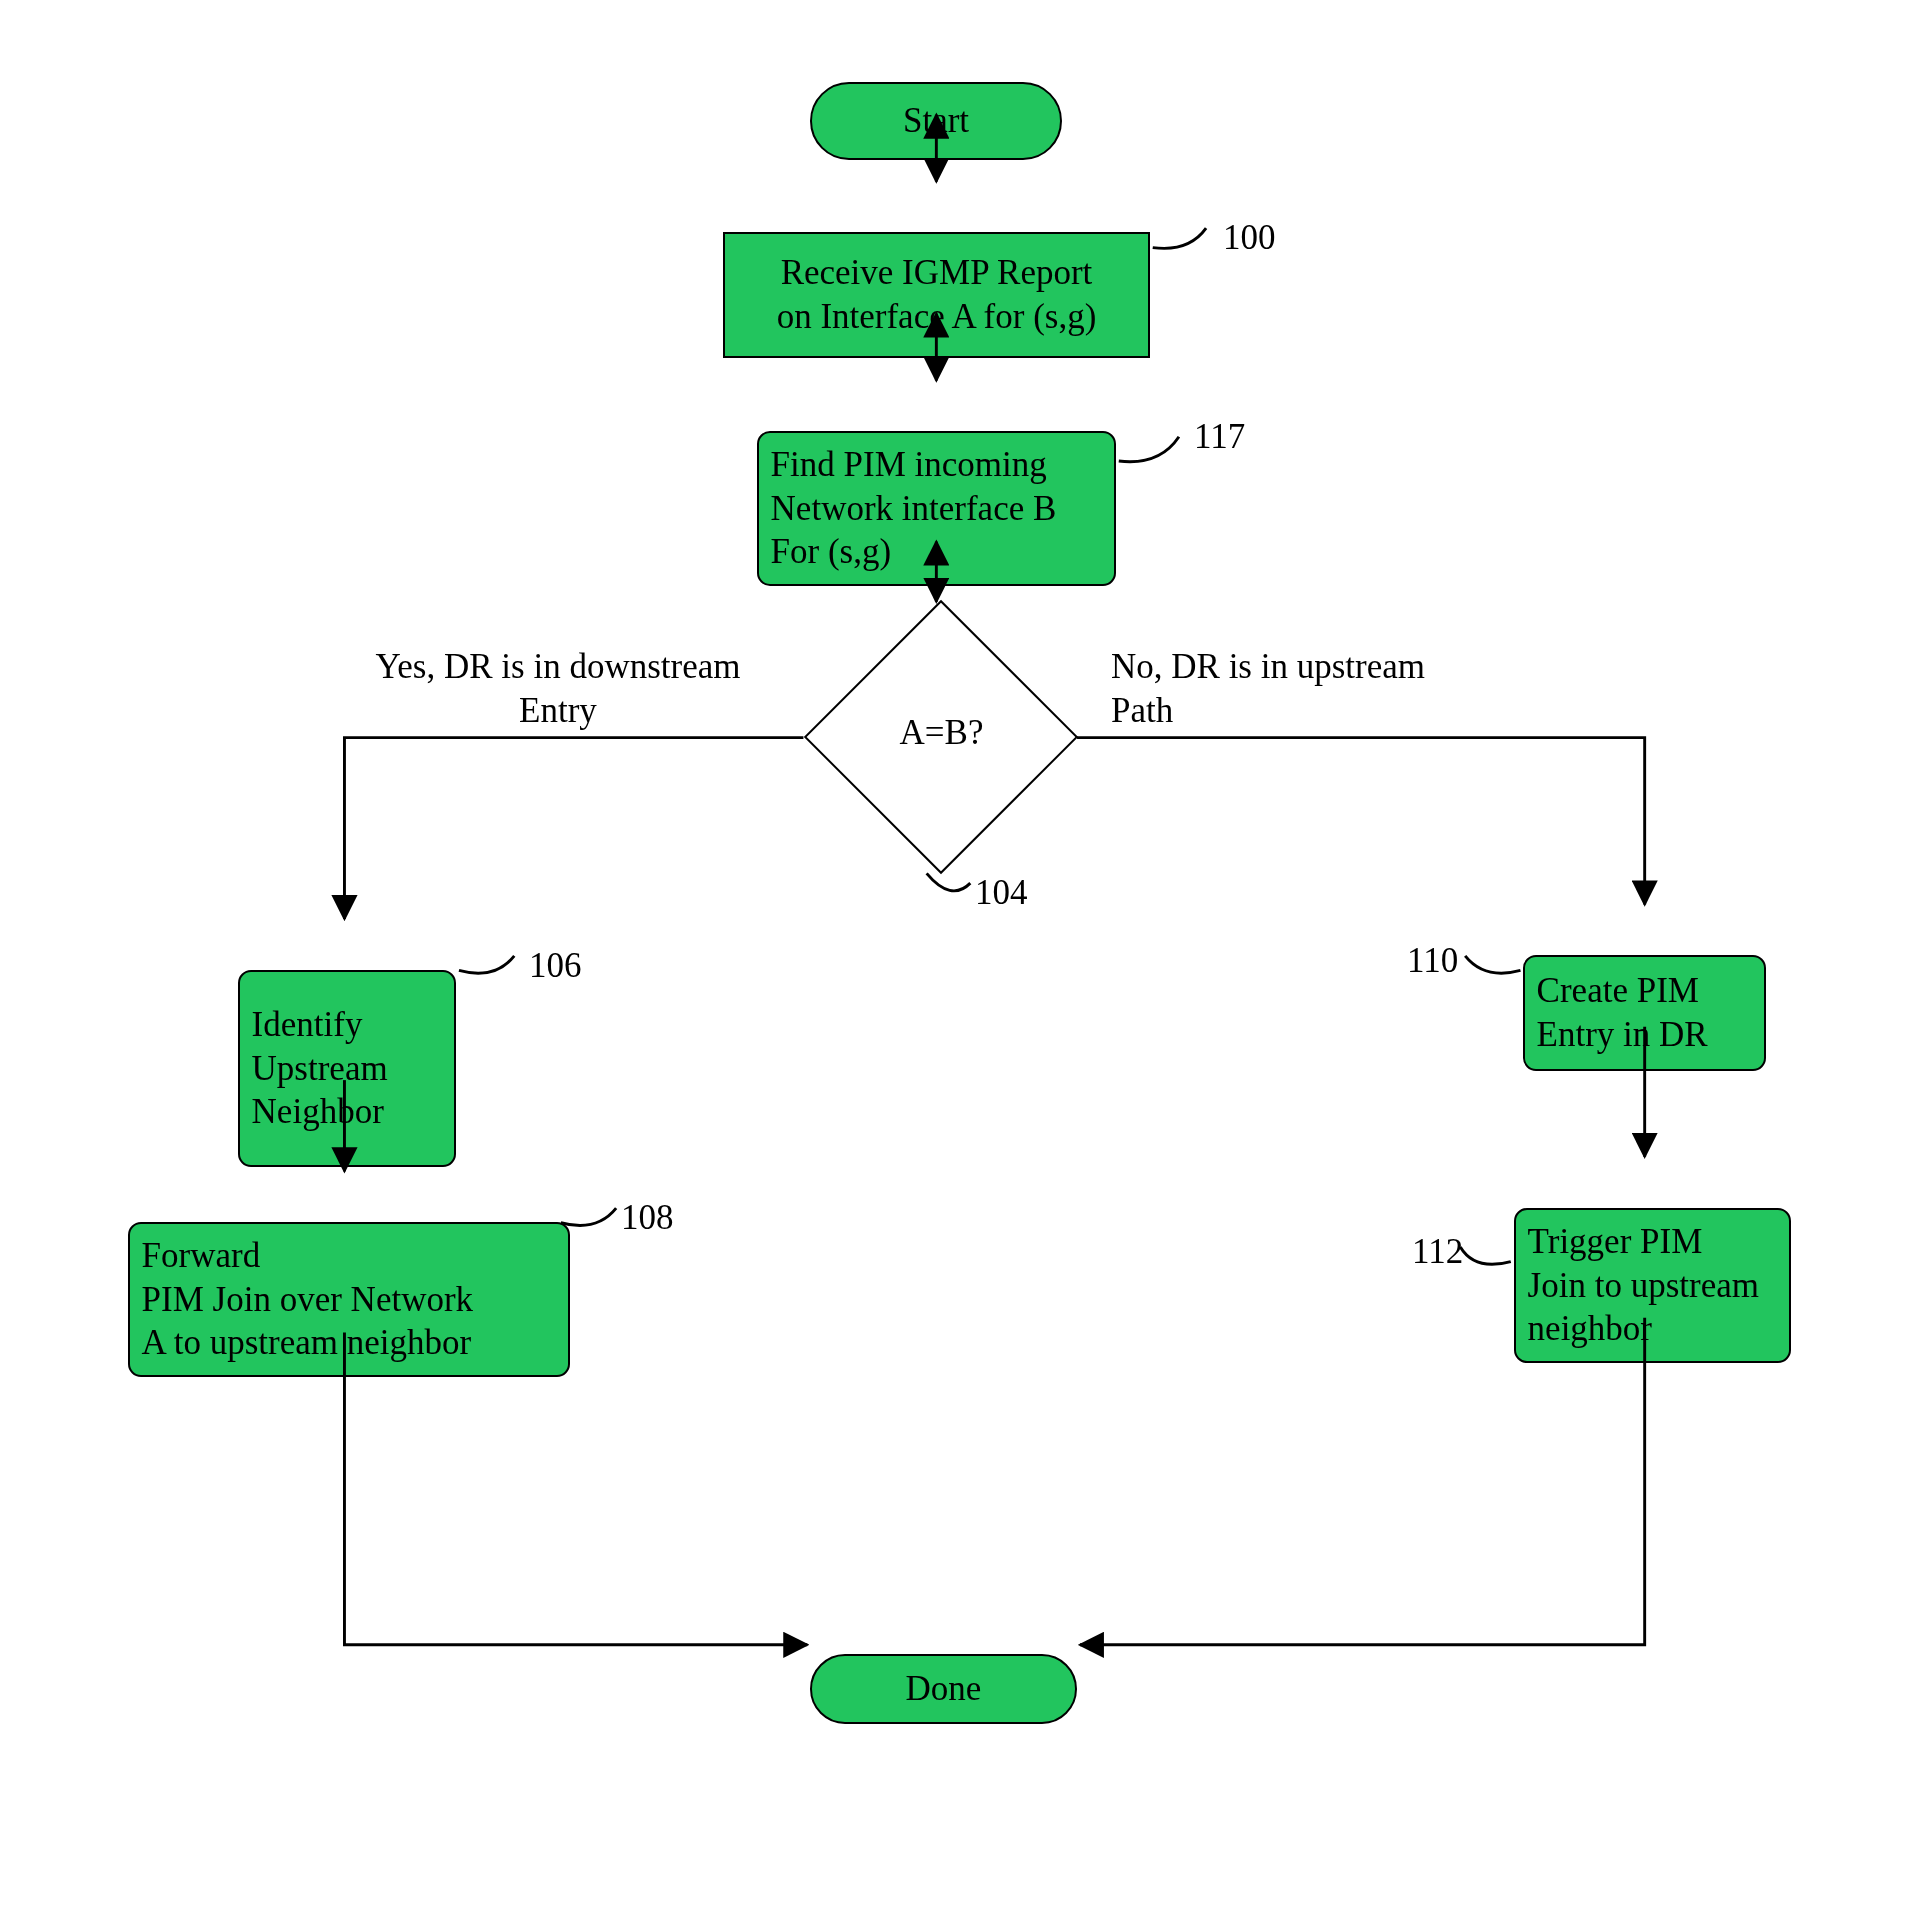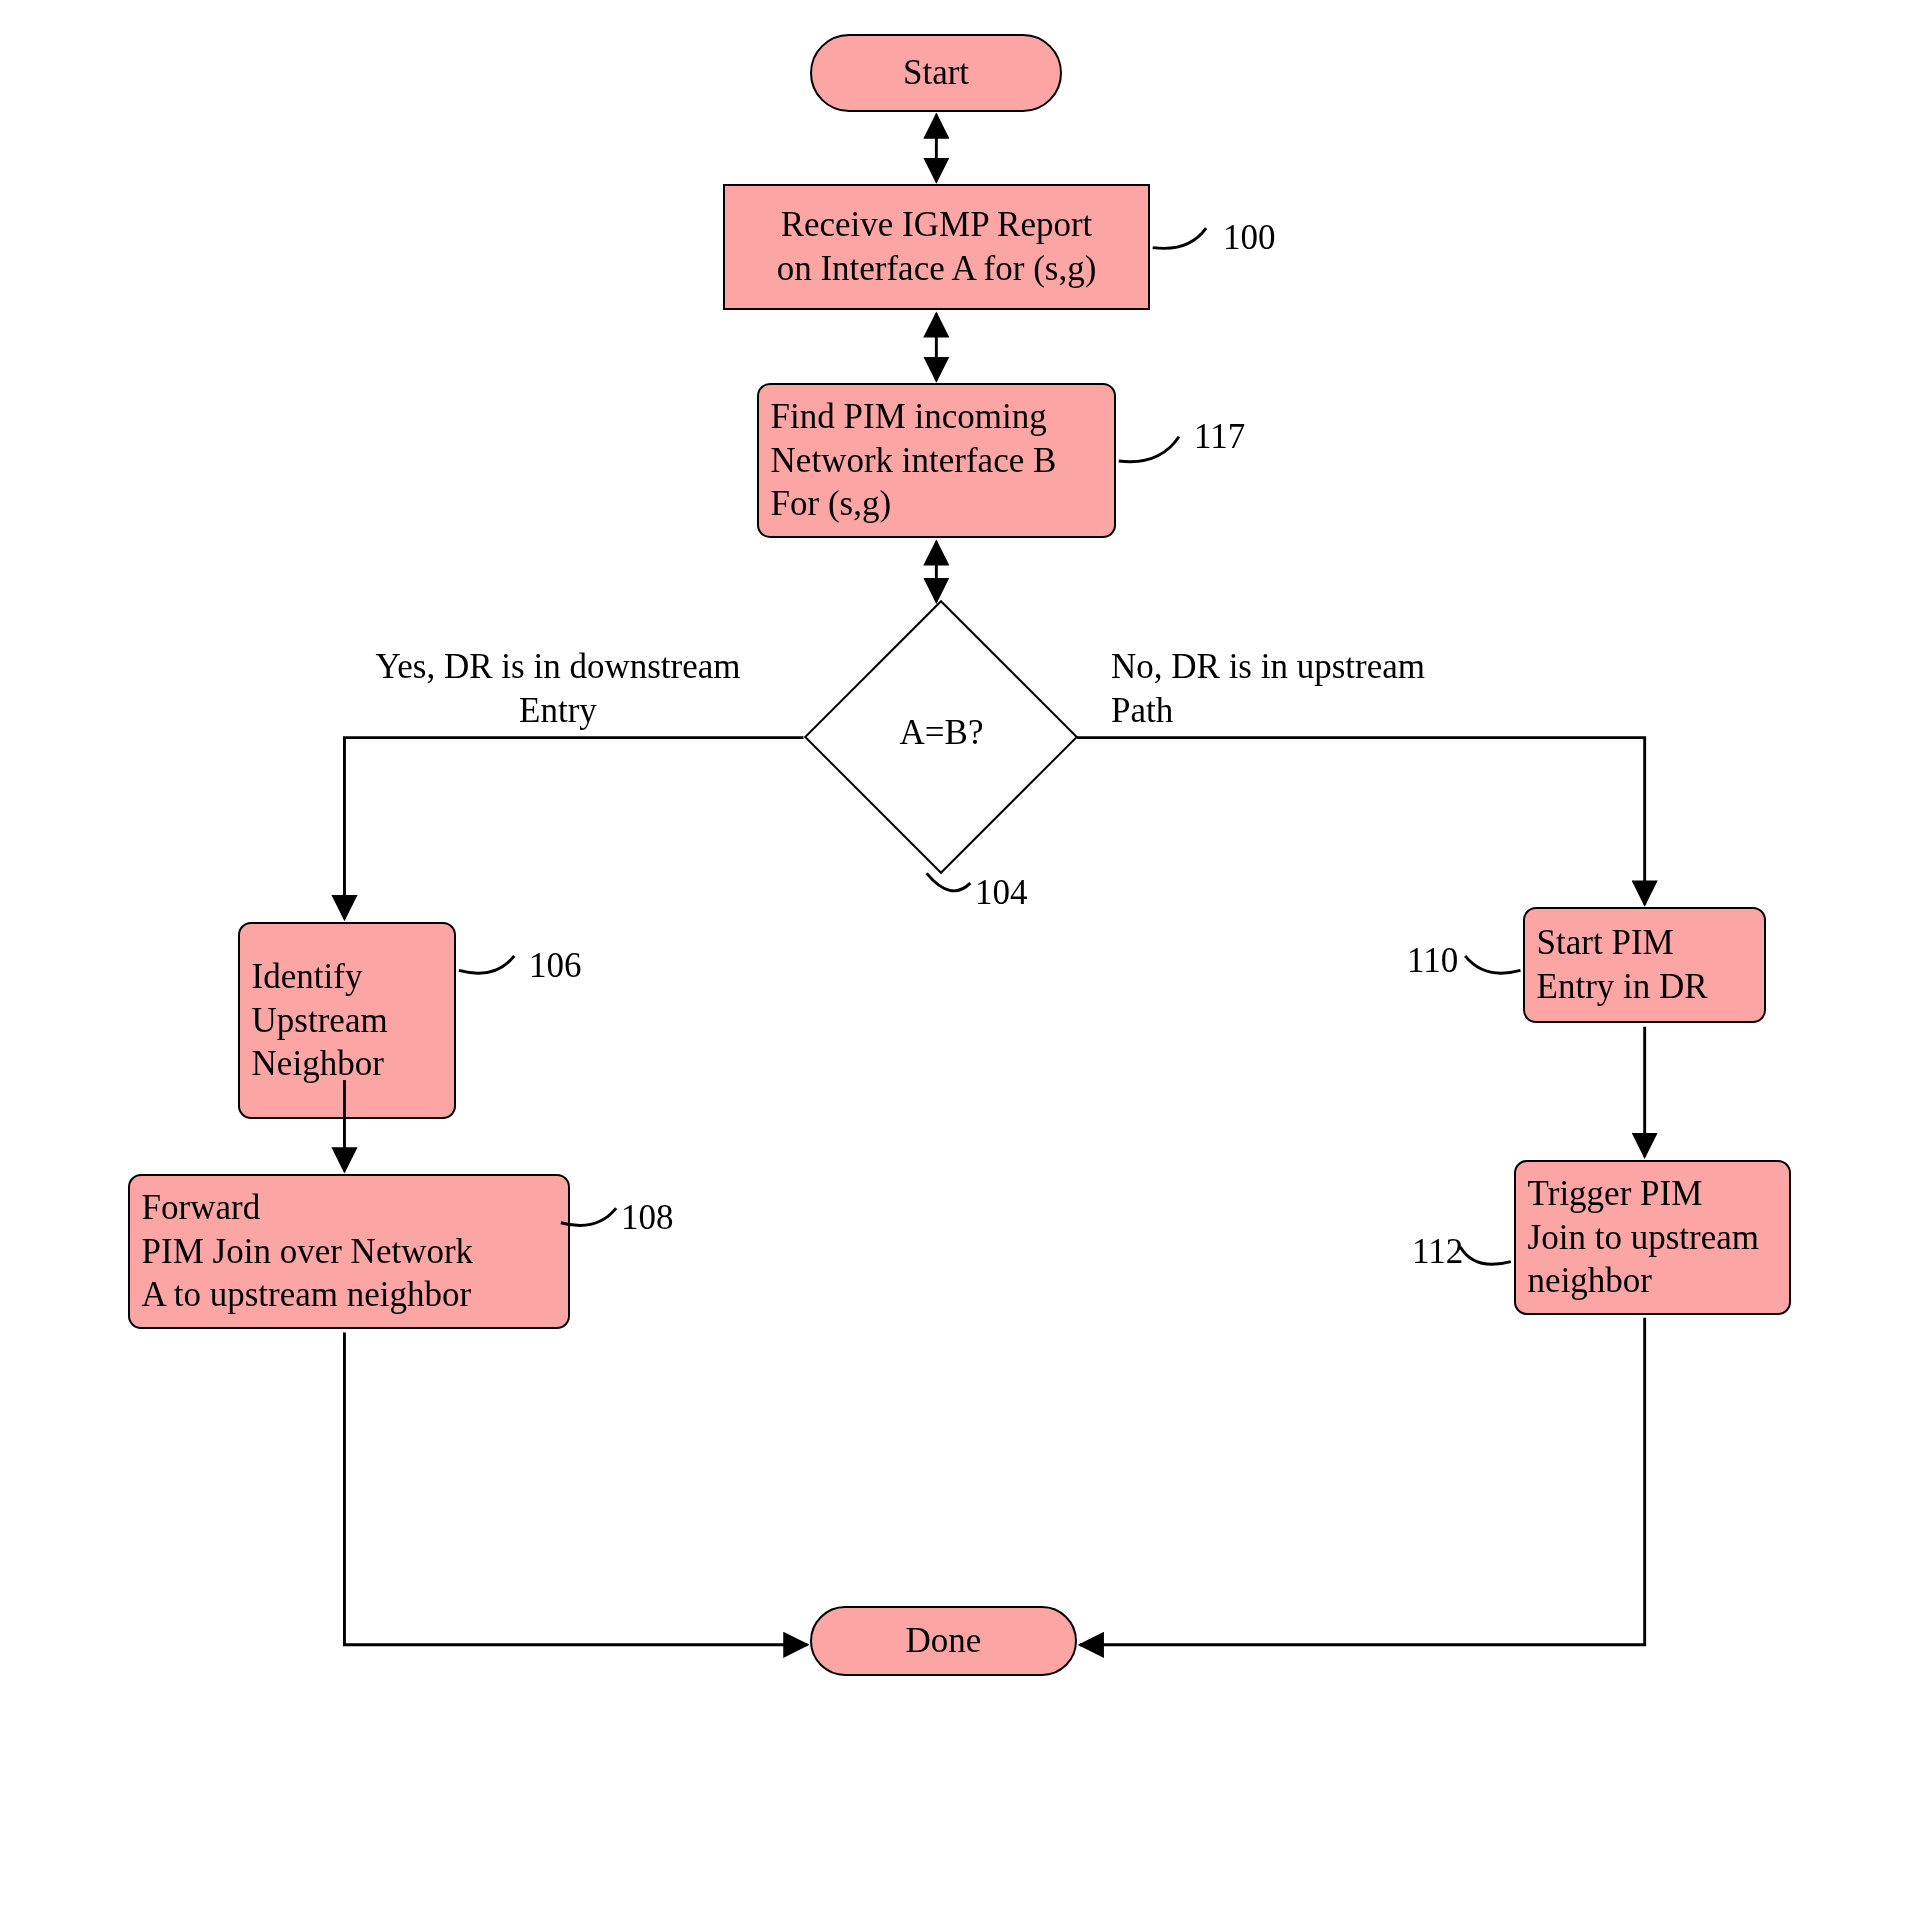--- a/index.html
+++ b/index.html
@@ -8,28 +8,29 @@
     padding: 0;
     background: #fff;
     font-family: "Times New Roman", Times, serif;
     width: 1928px;
     height: 1906px;
     position: relative;
   }
   .node {
     position: absolute;
     border: 2.9px solid #000;
-    background: #fca5a5;
+    background: #22c55e;
     display: flex;
     align-items: center;
     justify-content: center;
     text-align: center;
     font-size: 35px;
     line-height: 1.25;
     padding: 7.8px 11.6px;
+    margin-top: 48px;
   }
   .node.left-align { text-align: left; justify-content: flex-start; border-radius: 13px; }
   .terminator { border-radius: 969px; }
   .diamond {
     position: absolute;
     transform: rotate(45deg);
     border: 2.9px solid #000;
     background: #fff;
   }
   .diamond-label {
@@ -80,21 +81,21 @@
 <div class="node left-align" style="left:238px; top:922px; width:218px; height:197px; white-space:pre-line;">Identify
 Upstream
 Neighbor</div>
 <div class="ref-label" style="left:529px; top:946px;">106</div>
 
 <div class="node left-align" style="left:128px; top:1174px; width:442px; height:155px; white-space:pre-line;">Forward
 PIM Join over Network
 A to upstream neighbor</div>
 <div class="ref-label" style="left:621px; top:1198px;">108</div>
 
-<div class="node left-align" style="left:1523px; top:907px; width:243px; height:116px; white-space:pre-line;">Start PIM
+<div class="node left-align" style="left:1523px; top:907px; width:243px; height:116px; white-space:pre-line;">Create PIM
 Entry in DR</div>
 <div class="ref-label" style="left:1407px; top:941px;">110</div>
 
 <div class="node left-align" style="left:1514px; top:1160px; width:277px; height:155px; white-space:pre-line;">Trigger PIM
 Join to upstream
 neighbor</div>
 <div class="ref-label" style="left:1412px; top:1232px;">112</div>
 
 <div class="node terminator" style="left:810px; top:1606px; width:267px; height:70px;">Done</div>
 

